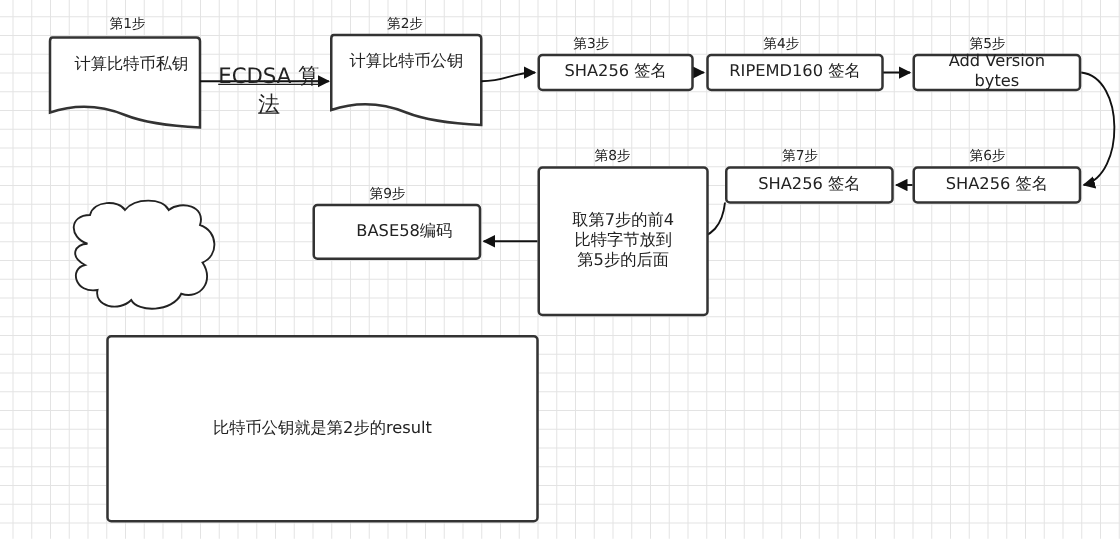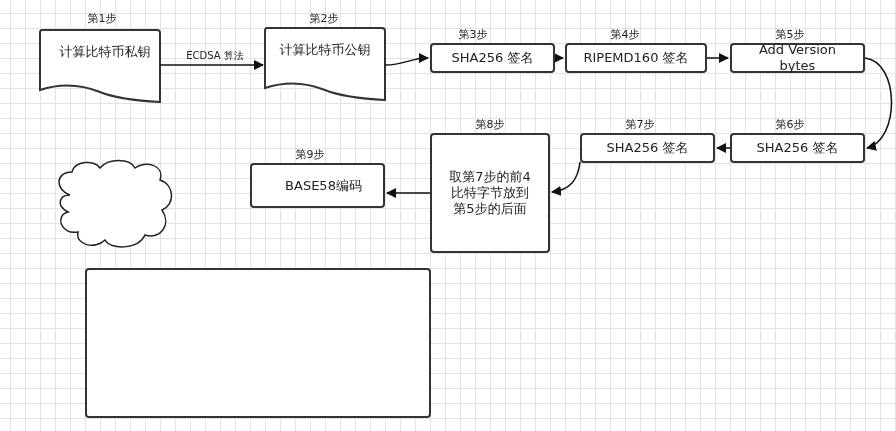--- a/index.html
+++ b/index.html
@@ -51,41 +51,42 @@
 <div class="step" style="left:575px;top:27px;">第4步</div>
 <div class="step" style="left:740px;top:27px;">第5步</div>
 <div class="step" style="left:740px;top:117px;">第6步</div>
 <div class="step" style="left:590px;top:117px;">第7步</div>
 <div class="step" style="left:440px;top:117px;">第8步</div>
 <div class="step" style="left:260px;top:147px;">第9步</div>
 
 <div class="doc" style="left:57px;top:30px;width:96px;height:60px;">计算比特币私钥</div>
 <div class="doc" style="left:277px;top:28px;width:96px;height:60px;">计算比特币公钥</div>
 
-<div class="step" style="left:170px;top:49px;width:90px;font-size:10px;">ECDSA 算法</div>
+<div class="step" style="left:170px;top:49px;width:90px;font-size:17px;text-decoration:underline;">ECDSA 算法</div>
 
 <div class="box" style="left:430px;top:43px;width:125px;height:30px;">
     <span>SHA256 签名</span>
   </div>
 <div class="box" style="left:565px;top:43px;width:142px;height:30px;">
     <span>RIPEMD160 签名</span>
   </div>
 <div class="box" style="left:730px;top:43px;width:135px;height:30px;">
     <span style="width:90px;display:block;text-align:center;">Add Version bytes</span>
   </div>
 <div class="box" style="left:730px;top:133px;width:135px;height:30px;">
     <span>SHA256 签名</span>
   </div>
 <div class="box" style="left:580px;top:133px;width:135px;height:30px;">
     <span>SHA256 签名</span>
   </div>
-<div class="box" style="left:430px;top:133px;width:120px;height:120px;">
+<div class="box" style="left:430px;top:133px;width:137px;height:120px;">
     <span style="width:84px;display:block;">取第7步的前4比特字节放到第5步的后面</span>
   </div>
 <div class="box" style="left:250px;top:163px;width:135px;height:45px;padding-left:12px;">
     <span>BASE58编码</span>
   </div>
 
 <div class="cloudtext" style="left:65px;top:190px;width:100px;">
 </div>
 
 <div class="box" style="left:85px;top:268px;width:346px;height:150px;flex-direction:column;">
+  <div>比特币公钥就是第2步的result</div>
 </div>
 
 </body></html>

